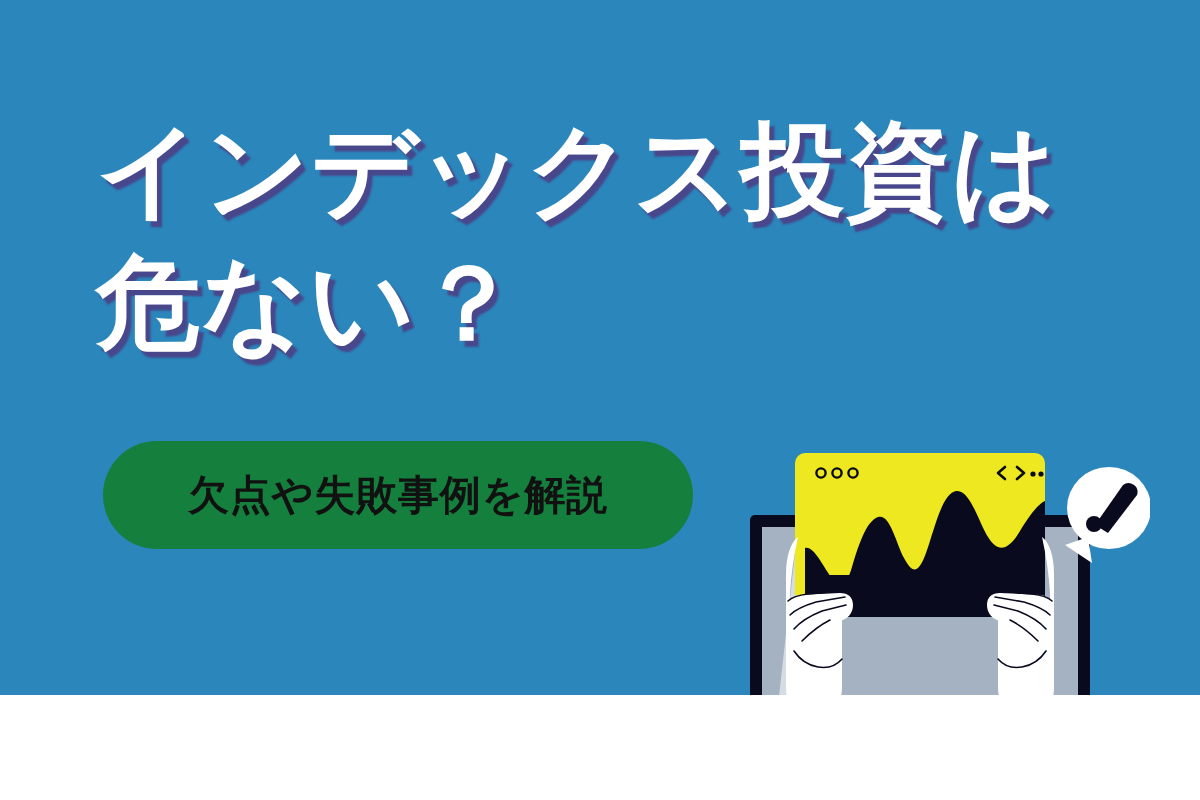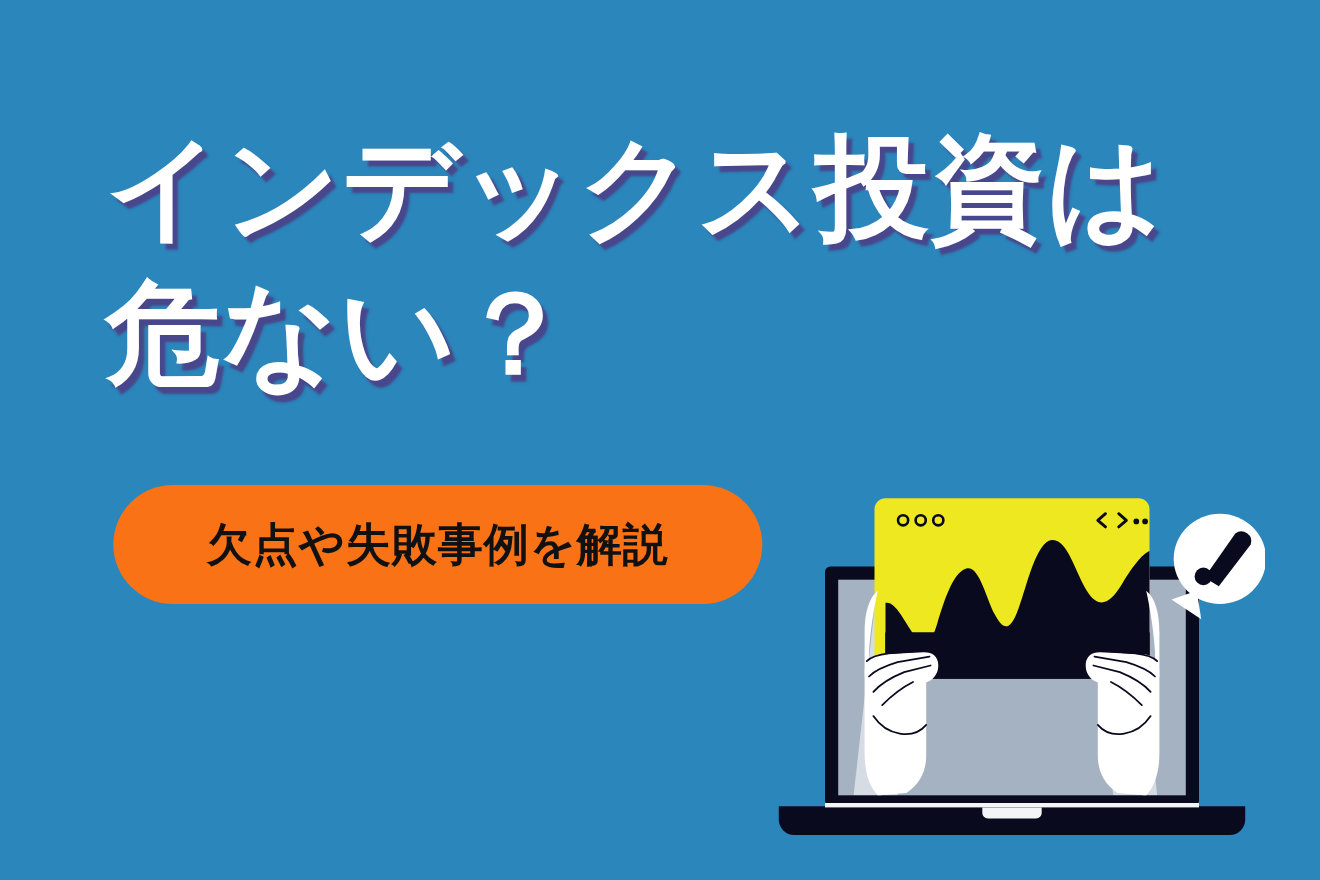--- a/index.html
+++ b/index.html
@@ -4,21 +4,21 @@
 <title>Index Investing Blog Thumbnail</title>
 <style>
   html, body {
     margin: 0;
     padding: 0;
     background: #ffffff;
   }
   #canvas {
     position: relative;
     width: 1200px;
-    height: 800px;
+    height: 695px;
     overflow: hidden;
     background: #2a86bb;
     font-family: "DejaVu Sans", "Liberation Sans", sans-serif;
     -webkit-font-smoothing: antialiased;
   }
 
   
   #headline {
     position: absolute;
     left: 96px;
@@ -33,21 +33,21 @@
     white-space: pre-line;
   }
 
   
   #subtitle-pill {
     position: absolute;
     left: 103px;
     top: 441px;
     width: 590px;
     height: 108px;
-    background: #f97316;
+    background: #15803d;
     border-radius: 56px;
     display: flex;
     align-items: center;
     justify-content: center;
     box-sizing: border-box;
     padding: 0 26px;
   }
   #subtitle-text {
     color: #111111;
     font-size: 41px;

